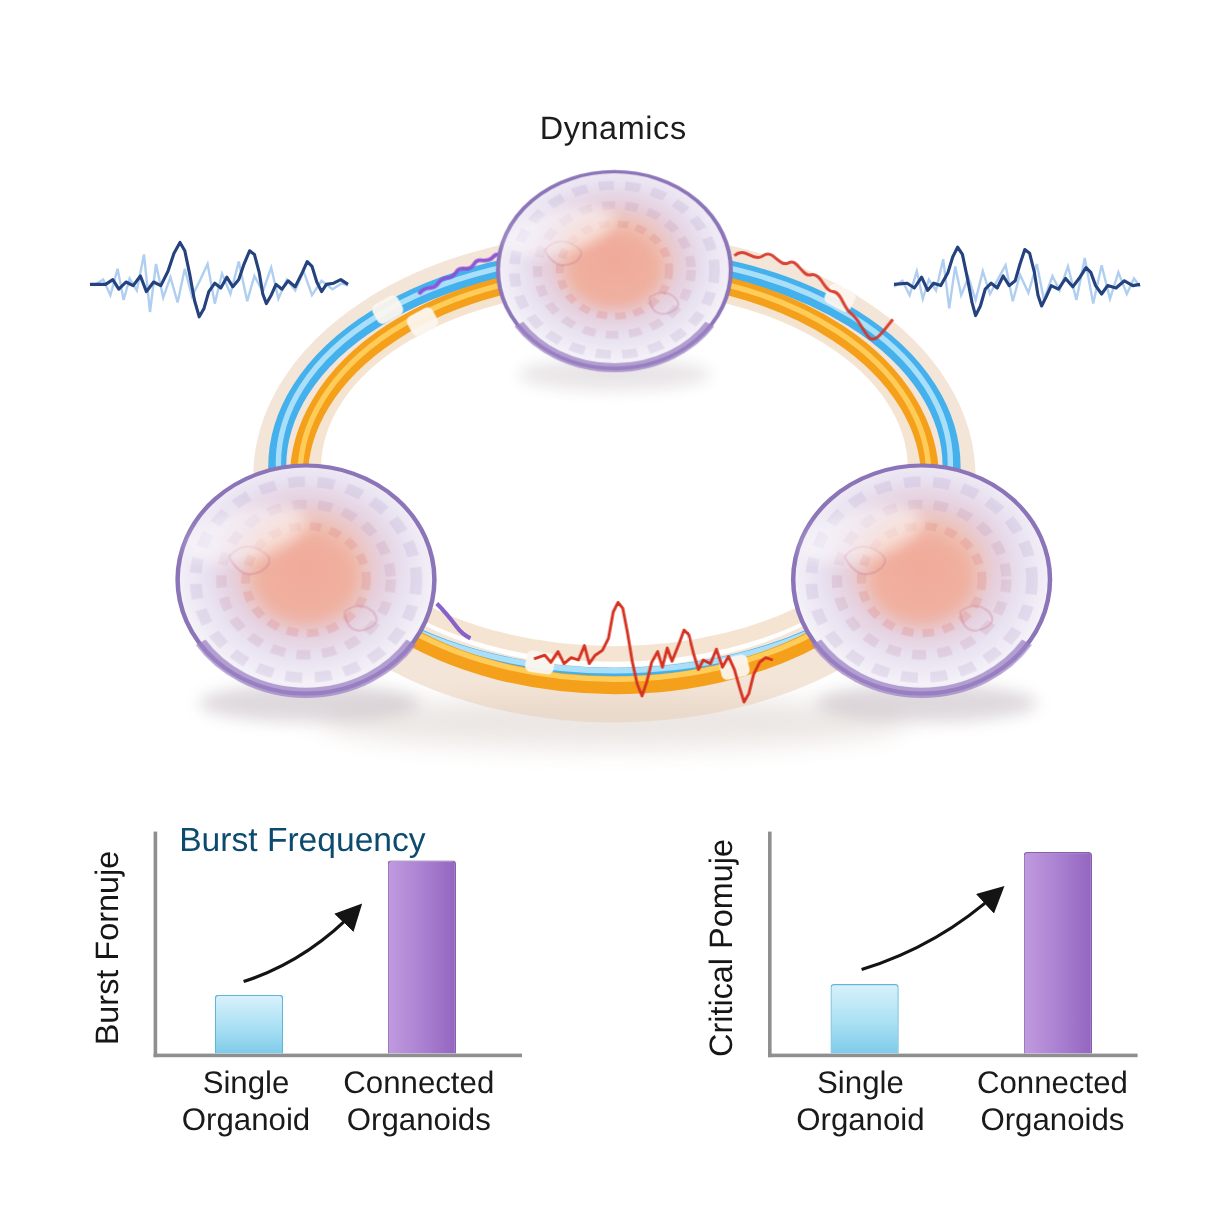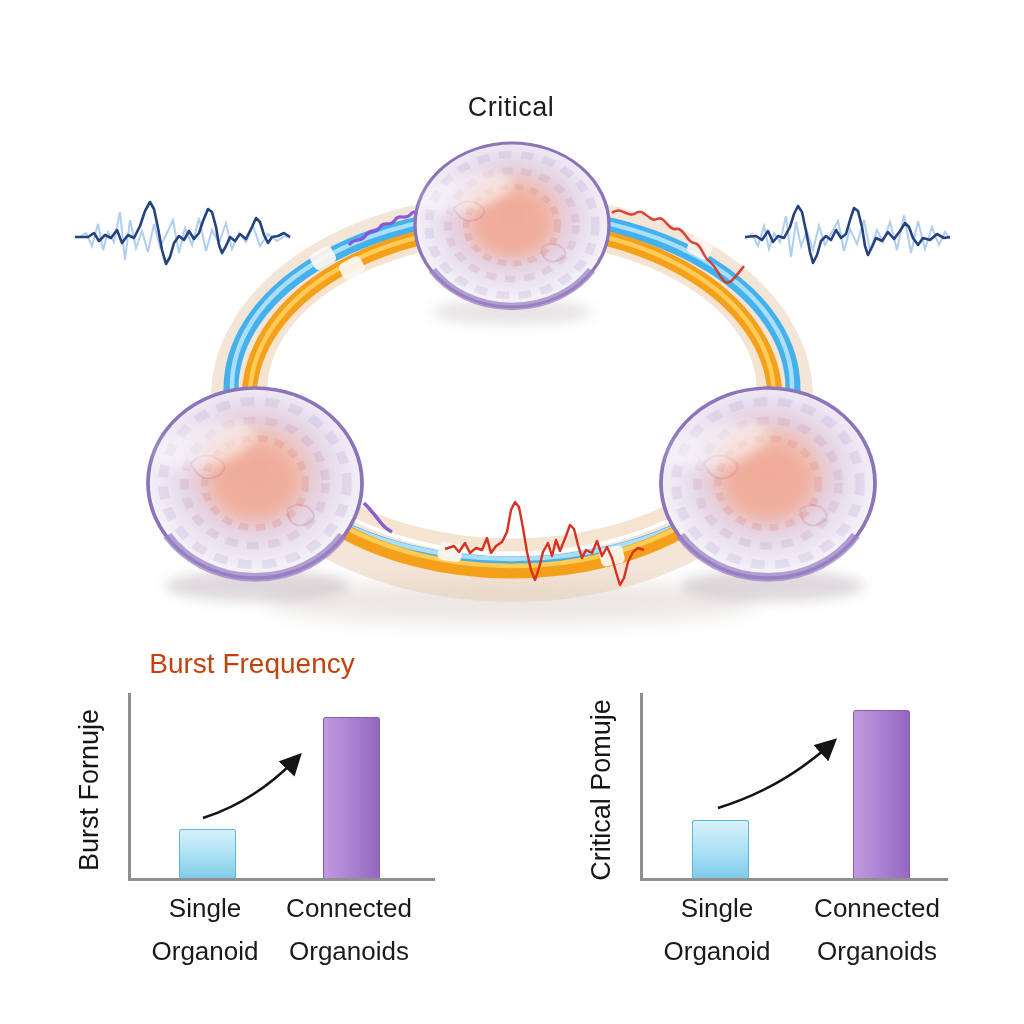--- a/index.html
+++ b/index.html
@@ -1,32 +1,32 @@
 <!DOCTYPE html>
 <html><head>
 <meta charset="utf-8">
 <style>
   html,body{margin:0;padding:0;background:#ffffff;}
   #stage{position:relative;width:1024px;height:1024px;background:#ffffff;overflow:hidden;
          font-family:"Liberation Sans", sans-serif;color:#1b1b1b;}
   #illustration{position:absolute;left:0;top:0;}
   .abs{position:absolute;}
   .title-top{left:361px;top:92px;width:300px;text-align:center;font-size:27px;font-weight:500;letter-spacing:.5px;color:#1c1c1c;}
-  .chart-title{top:648px;text-align:center;font-size:28px;font-weight:500;color:#c2410c;}
+  .chart-title{top:684px;text-align:center;font-size:28px;font-weight:500;color:#0c4a6e;}
   #chart0-title{left:92px;width:320px;}
   #chart1-title{left:628px;width:348px;}
   .ylabel{width:240px;height:32px;text-align:center;font-size:27px;color:#161616;transform:rotate(-90deg);}
   #chart0-ylabel{left:-30px;top:774px;}
   #chart1-ylabel{left:482px;top:774px;}
   .plot{border-left:3px solid #8f8f8f;border-bottom:3px solid #8f8f8f;box-sizing:content-box;}
   #chart0-plot{left:128px;top:693px;width:304px;height:185px;}
   #chart1-plot{left:640px;top:693px;width:305px;height:185px;}
   .bar{position:absolute;bottom:0;width:57px;border:1.5px solid;border-bottom:none;border-radius:3px 3px 0 0;box-sizing:border-box;}
   .arrow-svg{position:absolute;left:0;top:0;}
-  .cat-label{top:887px;text-align:center;font-size:26px;line-height:43px;color:#1a1a1a;}
+  .cat-label{top:887px;text-align:center;font-size:26px;line-height:31px;color:#1a1a1a;}
   #chart0-cat0{left:144px;width:122px;}
   #chart0-cat1{left:281px;width:136px;}
   #chart1-cat0{left:655px;width:124px;}
   #chart1-cat1{left:809px;width:136px;}
 </style>
 </head>
 <body>
 
 <div id="stage">
 
@@ -100,21 +100,21 @@
 
     <ellipse cx="512" cy="312" rx="80" ry="13" fill="#BFB4BC" opacity="0.35" filter="url(#blur6)"></ellipse>
     <ellipse cx="258" cy="586" rx="92" ry="16" fill="#BFB4BC" opacity="0.5" filter="url(#blur6)"></ellipse>
     <ellipse cx="772" cy="586" rx="92" ry="16" fill="#BFB4BC" opacity="0.5" filter="url(#blur6)"></ellipse>
 
     <use href="#organoid" transform="translate(512,225) scale(0.97,0.82)"></use>
     <use href="#organoid" transform="translate(255,483) scale(1.07,0.95)"></use>
     <use href="#organoid" transform="translate(768,483) scale(1.07,0.95)"></use>
   </svg>
 
-  <div class="abs title-top">Critical</div>
+  <div class="abs title-top">Dynamics</div>
 
   <div class="abs chart-title" id="chart0-title">Burst Frequency</div>
   <div class="abs ylabel" id="chart0-ylabel">Burst Fornuje</div>
   <div class="abs plot" id="chart0-plot">
     <div class="bar" style="left: 48px; height: 49px; background: linear-gradient(rgb(215, 241, 250) 0%, rgb(169, 224, 244) 55%, rgb(127, 203, 233) 100%); border-color: rgb(95, 182, 216);"></div>
     <div class="bar" style="left: 192px; height: 161px; background: linear-gradient(90deg, rgb(192, 154, 223) 0%, rgb(168, 127, 208) 55%, rgb(149, 102, 192) 100%); border-color: rgb(132, 96, 174);"></div>
     <svg class="arrow-svg" width="304" height="185" viewBox="0 0 304 185">
       <defs>
         <marker id="ah0" viewBox="0 0 10 10" refX="7.5" refY="5" markerWidth="8.5" markerHeight="8.5" orient="auto-start-reverse">
           <path d="M0,0 L10,5 L0,10 z" fill="#141414"></path>

